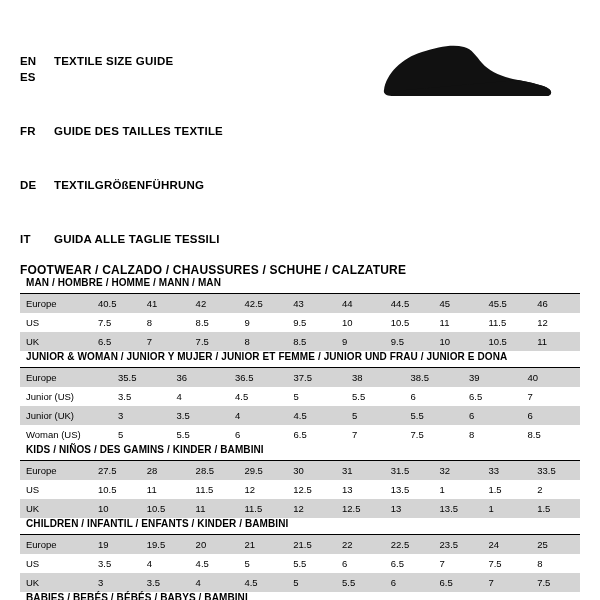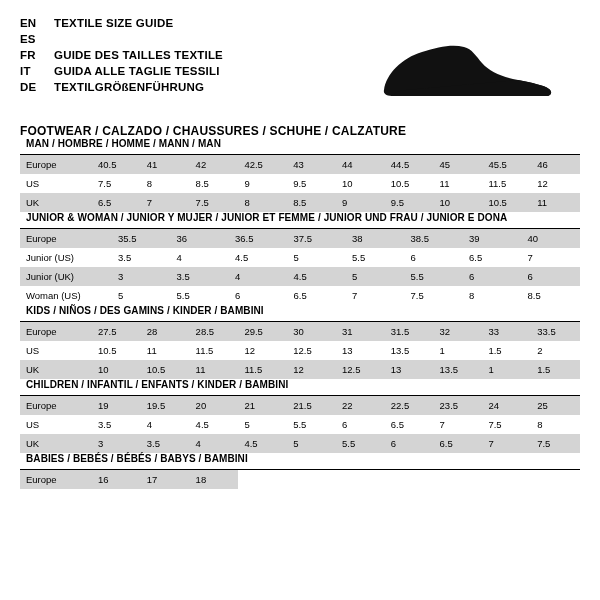--- a/index.html
+++ b/index.html
@@ -40,20 +40,21 @@
     font-weight: bold;
     letter-spacing: 0.2px;
     line-height: 15px;
   }
   .lang-code {
     width: 34px;
     flex: 0 0 34px;
   }
   .lang-title {
     white-space: nowrap;
+    margin-top: 38px;
   }
 
   .shoe-art {
     margin-right: 24px;
     margin-top: 18px;
   }
 
   .section-heading {
     margin-top: 16px;
     font-size: 12px;
@@ -111,26 +112,26 @@
         <span class="lang-title">TEXTILE SIZE GUIDE</span>
       </div>
       <div class="lang-row">
         <span class="lang-code">ES</span>
       </div>
       <div class="lang-row">
         <span class="lang-code">FR</span>
         <span class="lang-title">GUIDE DES TAILLES TEXTILE</span>
       </div>
       <div class="lang-row">
+        <span class="lang-code">DE</span>
+        <span class="lang-title">TEXTILGRÖßENFÜHRUNG</span>
+      </div>
+      <div class="lang-row">
         <span class="lang-code">IT</span>
         <span class="lang-title">GUIDA ALLE TAGLIE TESSILI</span>
-      </div>
-      <div class="lang-row">
-        <span class="lang-code">DE</span>
-        <span class="lang-title">TEXTILGRÖßENFÜHRUNG</span>
       </div>
     </div>
 
     <div class="shoe-art">
       <svg width="180" height="70" viewBox="0 0 180 70" aria-hidden="true">
         <path d="M8 56 C10 40, 26 24, 46 18 C62 13, 76 10, 88 13 C96 15, 100 22, 106 29
                  C114 38, 126 43, 142 46 C156 49, 168 51, 173 55 C176 57, 176 61, 172 62
                  L18 62 C11 62, 7 60, 8 56 Z" fill="#111111"></path>
         <path d="M18 62 L172 62 C176 61, 176 57, 173 55 C168 51, 156 49, 142 46
                  L30 56 C22 57, 17 59, 18 62 Z" fill="#111111"></path>

